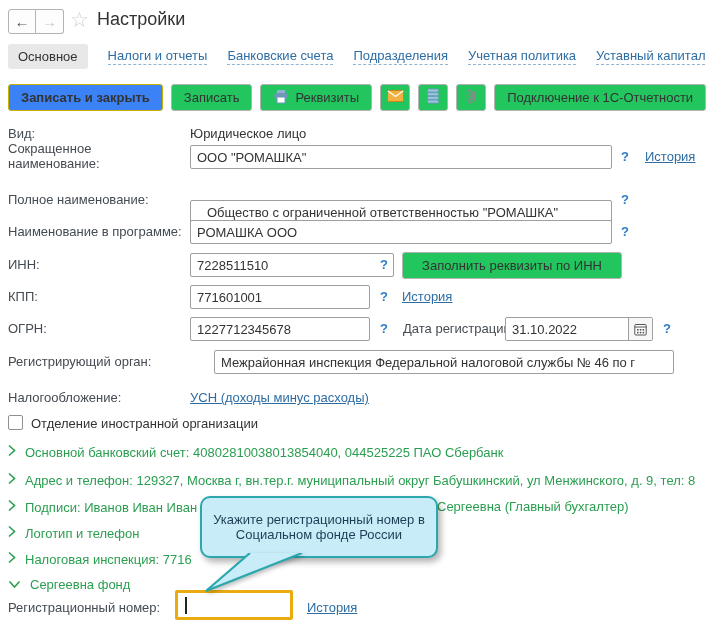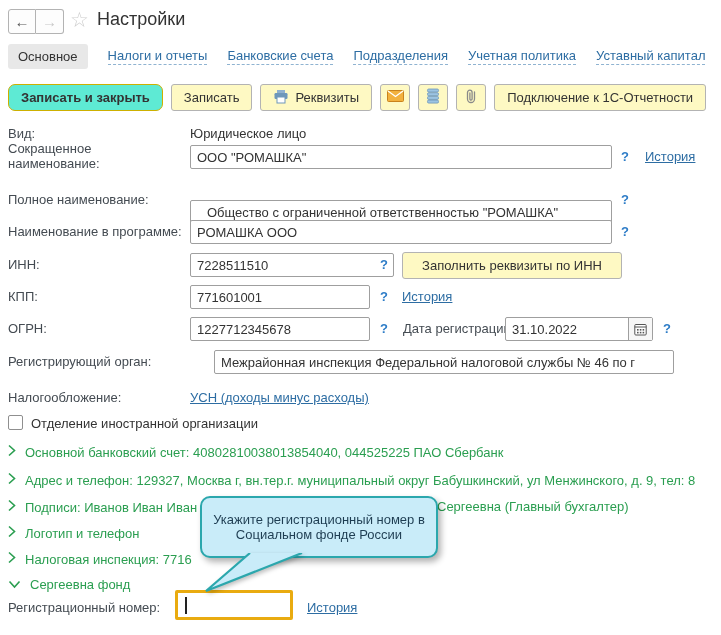--- a/index.html
+++ b/index.html
@@ -14,22 +14,22 @@
   .star { position: absolute; left: 70px; top: 8px; font-size: 21px; color: #cfcfcf; }
   .title { position: absolute; left: 97px; top: 9px; font-size: 18px; color: #333; }
 
   
   .tabs { position: absolute; left: 8px; top: 44px; display: flex; align-items: center; gap: 20px; }
   .tab-active { background: #e8e8e8; border-radius: 3px; padding: 5px 10px; color: #333; }
   .tab-link { color: #2d6da3; border-bottom: 1px dashed #8fb3d1; padding-bottom: 1px; cursor: pointer; }
 
   
   .toolbar { position: absolute; left: 8px; top: 84px; display: flex; gap: 8px; align-items: center; }
-  .btn { height: 27px; border: 1px solid #b3b3b3; border-radius: 3px; background: #fef9c3; padding: 0 12px; display: flex; align-items: center; gap: 6px; font-size: 13px; color: #333; cursor: pointer; }
-  .btn-primary { background: #5eead4; border-color: #cdb000; font-weight: bold; border-radius: 7px; }
+  .btn { height: 27px; border: 1px solid #b3b3b3; border-radius: 3px; background: #22c55e; padding: 0 12px; display: flex; align-items: center; gap: 6px; font-size: 13px; color: #333; cursor: pointer; }
+  .btn-primary { background: #3b82f6; border-color: #cdb000; font-weight: bold; }
   .btn-icon { width: 30px; padding: 0; justify-content: center; }
 
   
   .lbl { position: absolute; left: 8px; color: #444b52; }
   .val-text { position: absolute; color: #333; }
   .inp { position: absolute; height: 24px; border: 1px solid #9f9f9f; border-radius: 2px; padding: 0 6px; font-size: 13px; color: #333; font-family: inherit; background: #fff; }
   .q { position: absolute; color: #2d7cc7; font-weight: bold; cursor: pointer; }
   .link { position: absolute; color: #2d6da3; text-decoration: underline; cursor: pointer; }
   .date-field { position: absolute; height: 24px; border: 1px solid #9f9f9f; border-radius: 2px; background: #fff; display: flex; align-items: center; }
   .date-field span { padding: 0 6px; flex: 1; }

